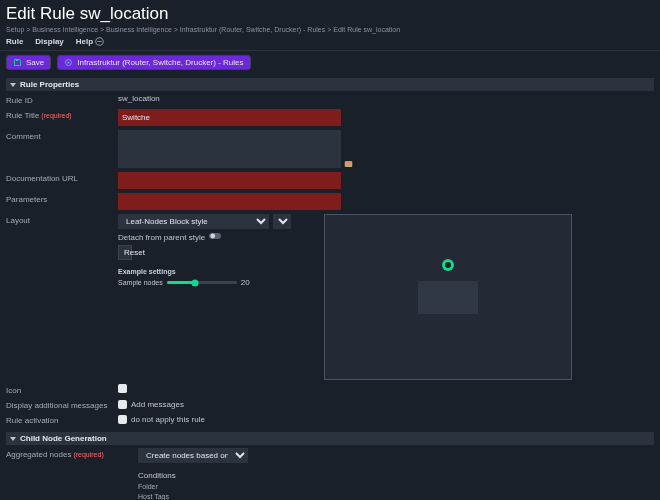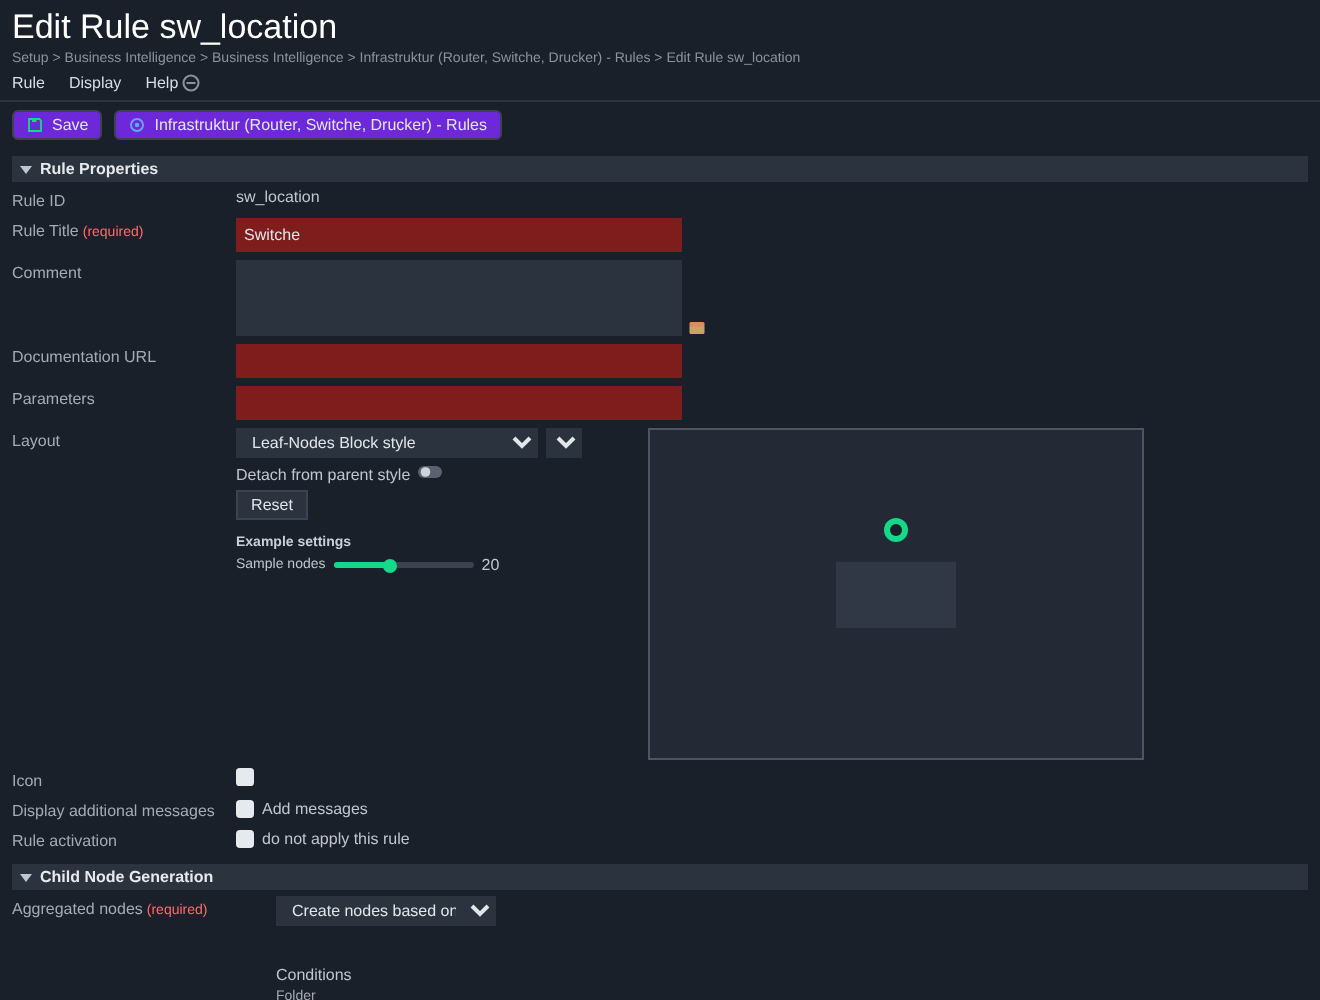--- a/index.html
+++ b/index.html
@@ -1,20 +1,20 @@
 <!DOCTYPE html>
 <html><head>
 <meta charset="utf-8">
 <style>
 html,body{margin:0;padding:0;background:#1a2029;color:#c0c6cf;font-family:Arial,Helvetica,sans-serif;font-size:8px;width:660px;height:500px;overflow:hidden}
 .hdr{padding:4px 6px 0 6px}
 .title{color:#fff;font-size:17px;font-weight:400}
 .bc{color:#8a929c;font-size:7px;margin-top:2px}
 .tabs{display:flex;gap:12px;padding:4px 6px;border-bottom:1px solid #2b333f;font-size:8px}
-.tabs span{color:#d7dde5;font-weight:400}
+.tabs span{color:#d7dde5;font-weight:700}
 .help-ico{display:inline-flex;align-items:flex-end;gap:2px}
 .tbar{display:flex;gap:6px;padding:4px 6px}
 .tbtn{display:flex;align-items:center;gap:4px;background:#6d28d9;border:1px solid #3a434f;border-radius:3px;padding:2px 6px;color:#e2e6eb;font-size:8px;cursor:pointer}
 .tbtn.save .ico{color:#14d98a}
 .ico{display:inline-flex;width:9px;height:9px;align-items:center;justify-content:center}
 .body{padding:0 6px}
 .sect-h{background:#2b333f;color:#e6e9ee;font-size:8px;font-weight:700;padding:2px 4px;margin-top:4px;display:flex;align-items:center;gap:4px}
 .chev{width:0;height:0;border-left:3px solid transparent;border-right:3px solid transparent;border-top:4px solid #c0c6cf}
 .grid{display:grid;grid-template-columns:108px 1fr;gap:4px 4px;padding:3px 0}
 .lbl{color:#a4abb6;font-size:8px;padding-top:2px}
@@ -127,21 +127,21 @@
           <select class="sel" style="width:18px"></select>
         </div>
         <div class="inline">
           <span>Detach from parent style</span>
           <span style="width:4px"></span>
           <span><svg viewBox="0 0 16 10" width="12" height="8">
                 <rect x="0" y="1" width="16" height="8" rx="4" fill="#5a6270"></rect>
                 <circle cx="5" cy="5" r="3.2" fill="#cfd4da"></circle>
               </svg></span>
         </div>
-        <button class="btn-sm" style="width:36px">Reset</button>
+        <button class="btn-sm" style="width:14px">Reset</button>
         <div class="sub">Example settings</div>
         <div class="slider-row">
           <span style="font-size:7px;line-height:1">Sample nodes</span>
           <div class="slider">
               <div class="fill"></div>
               <div class="knob"></div>
             </div>
           <span>20</span>
         </div>
       </div>
@@ -173,21 +173,21 @@
 
   <div class="sect-h">
     <span class="chev"></span>
     <span>Child Node Generation</span>
   </div>
 
   <div class="grid" style="grid-template-columns:128px 1fr">
     <div class="lbl"><span>Aggregated nodes</span><span class="req">(required)</span></div>
     <div>
       <select class="sel" style="width:110px"><option>Create nodes based on a host search</option></select>
-      <div style="font-size:8px;color:#c0c6cf;margin-top:20px">Conditions</div>
+      <div style="font-size:8px;color:#c0c6cf;margin-top:8px">Conditions</div>
       <div style="margin-top:3px">
         <div style="font-size:7px;color:#a4abb6">Folder</div>
       </div>
       <div style="margin-top:3px">
         <div style="font-size:7px;color:#a4abb6">Host Tags</div>
 
       </div>
       
     </div>
   </div>

